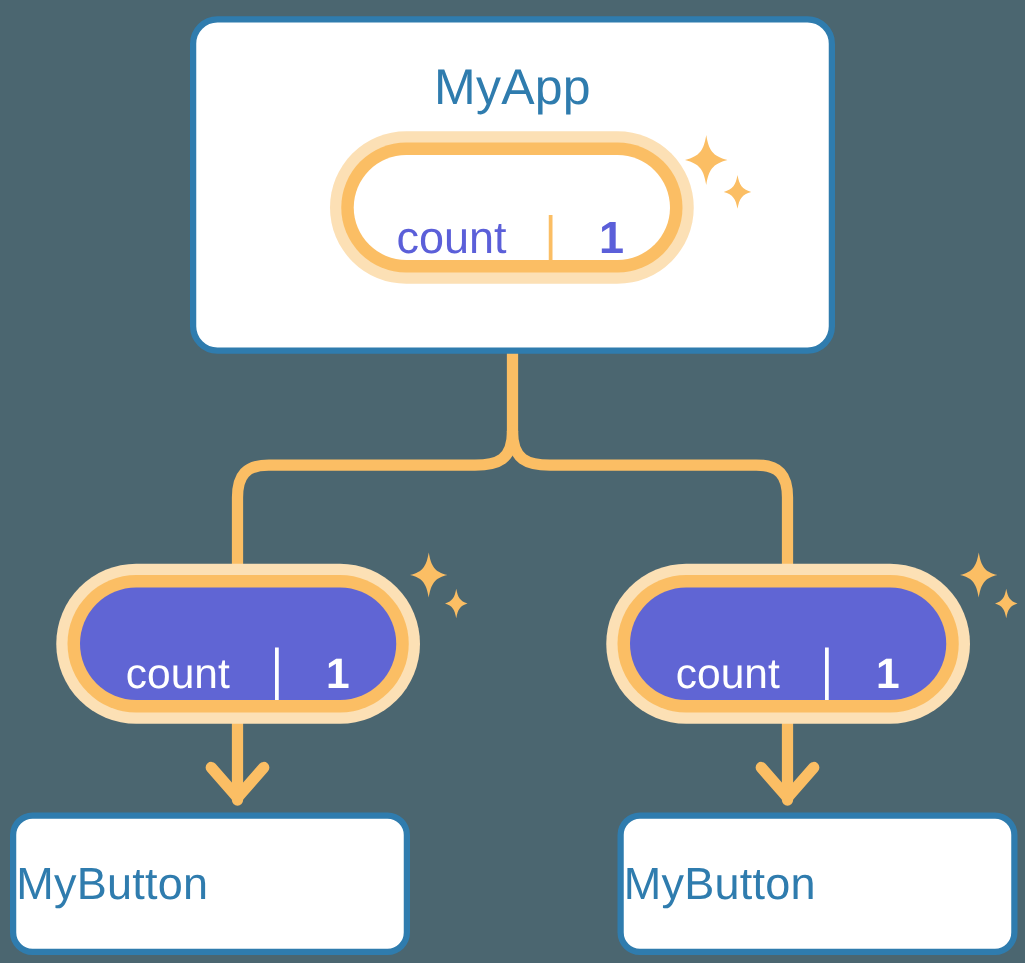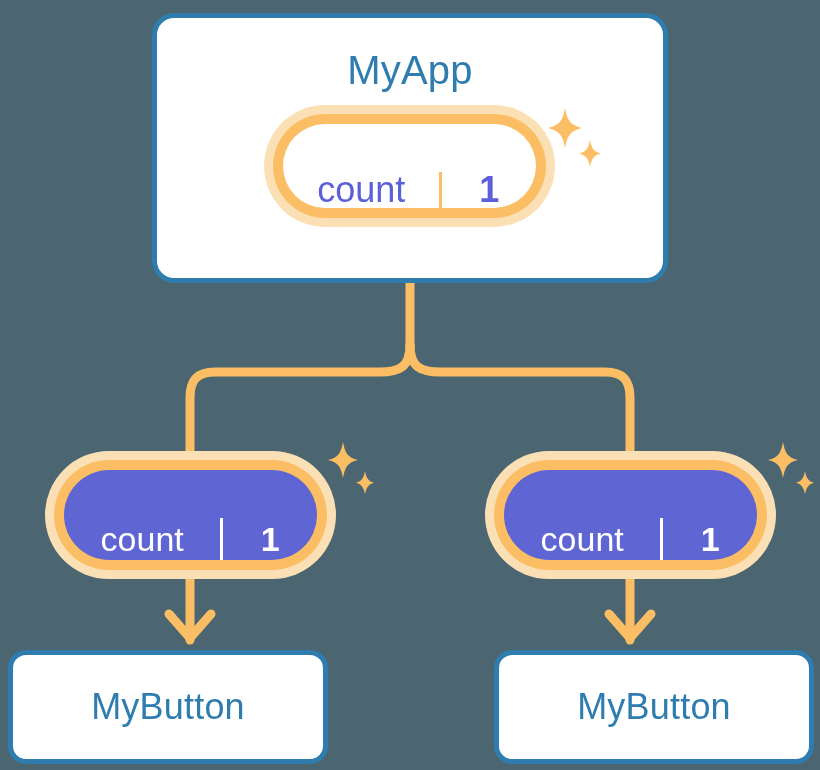--- a/index.html
+++ b/index.html
@@ -124,21 +124,20 @@
   
   .leaf-box {
     position: absolute;
     background: #ffffff;
     border: 5px solid #2f7cae;
     border-radius: 18px;
     box-sizing: border-box;
     z-index: 3;
     display: flex;
     align-items: center;
-    justify-content: center;
   }
   .leaf-label {
     font-size: 36px;
     color: #2f7cae;
     letter-spacing: 0.2px;
   }
 </style>
 </head>
 <body>
 

